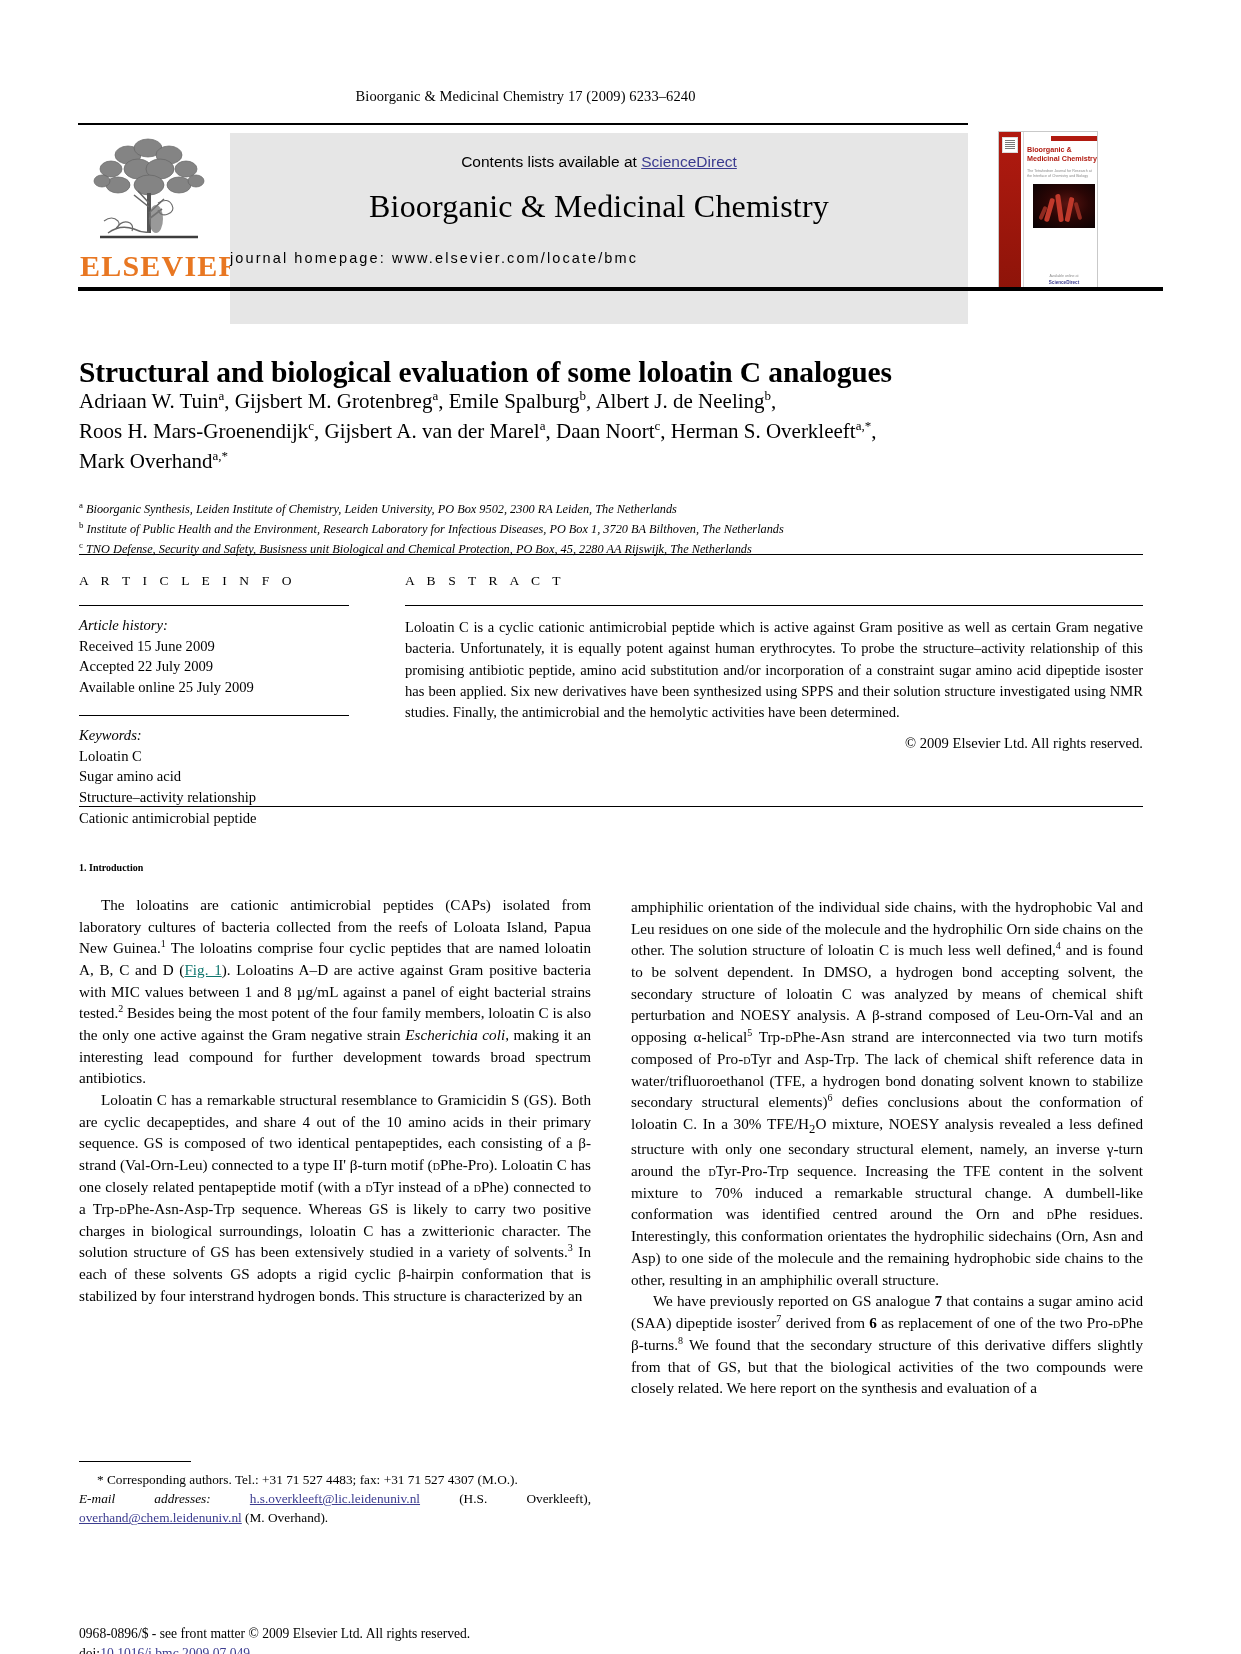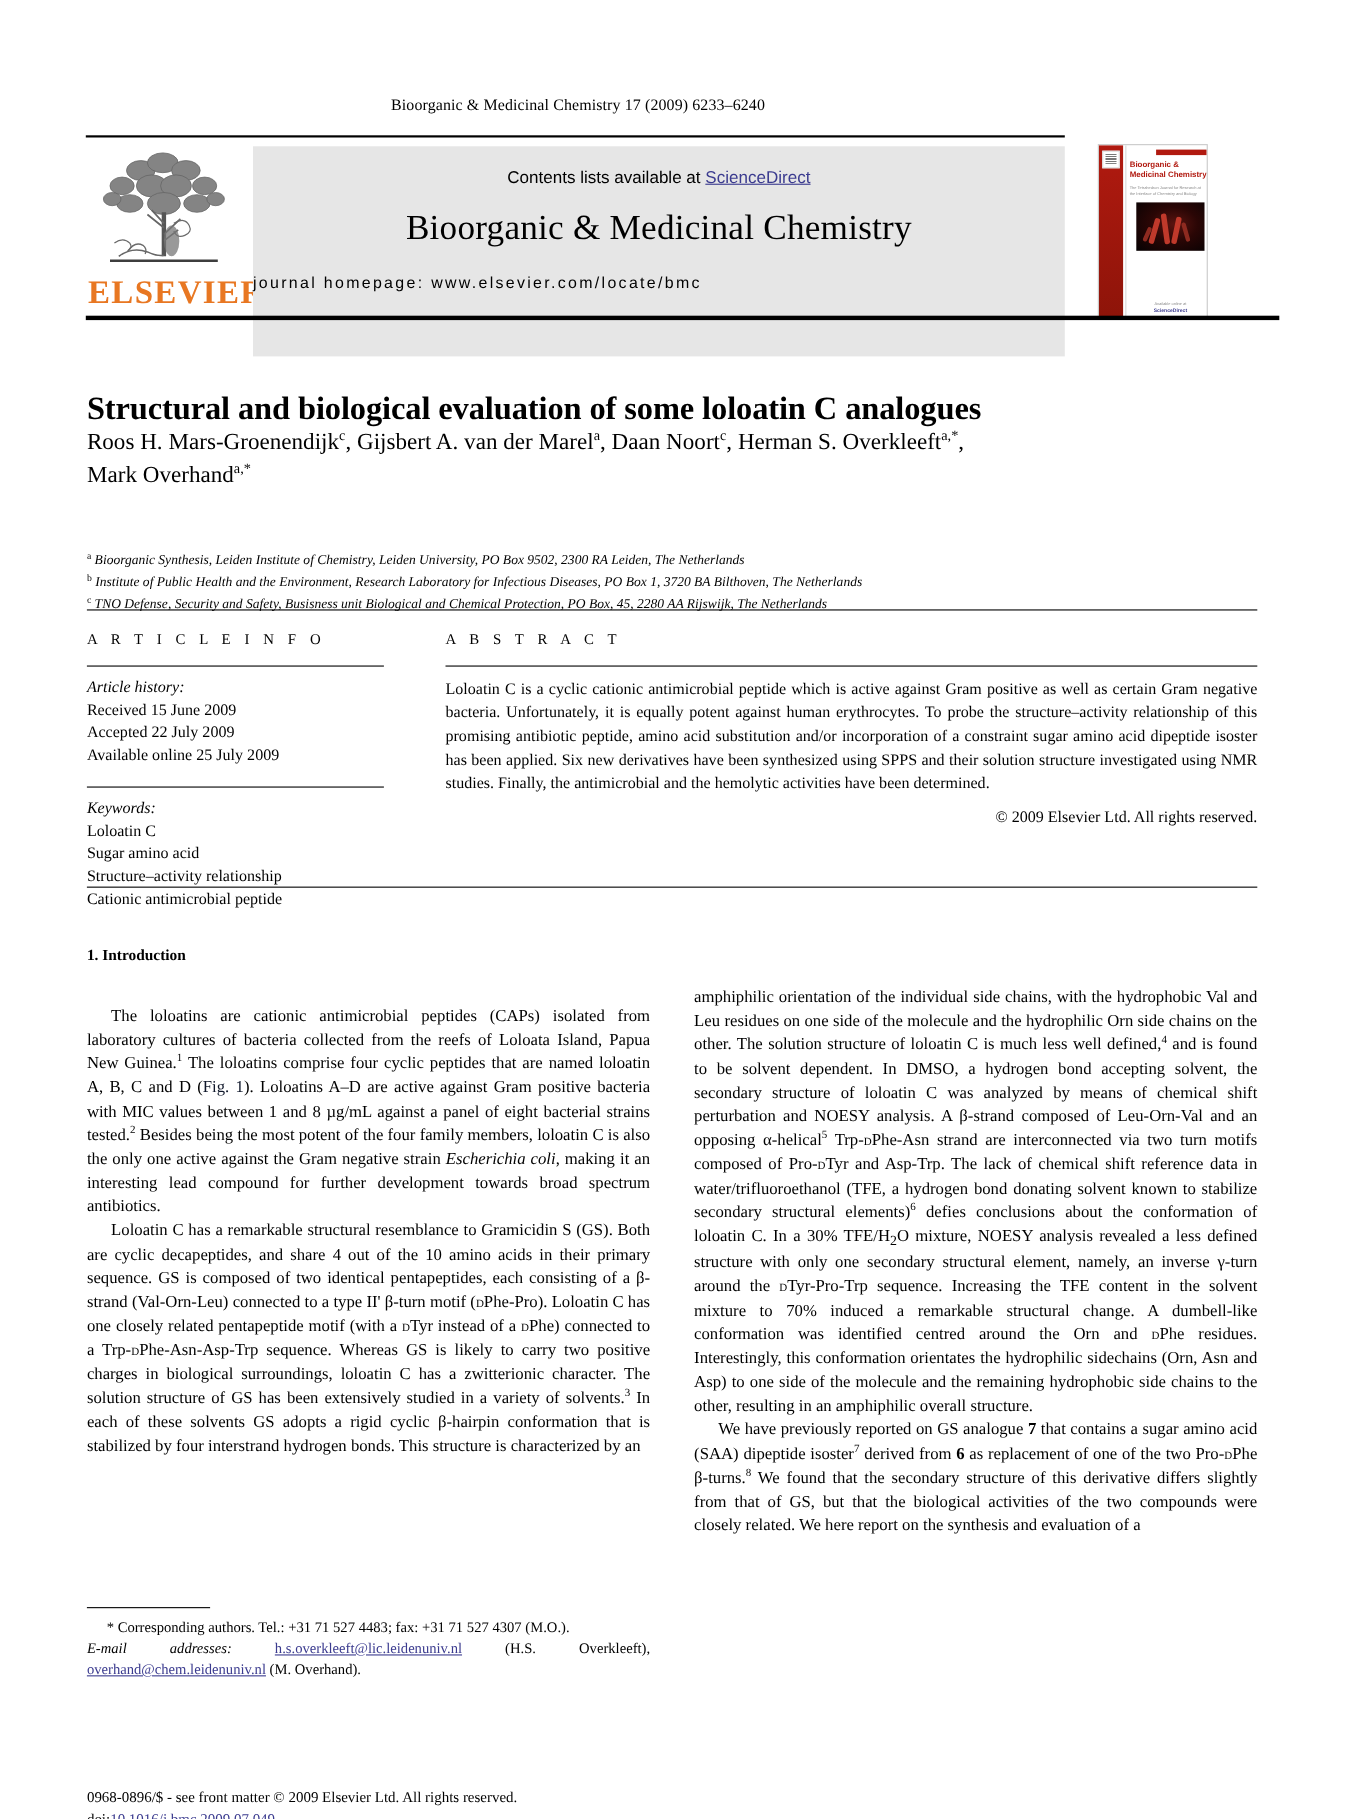--- a/index.html
+++ b/index.html
@@ -142,28 +142,28 @@
   .abstract-text {
     font-size:14.6px; line-height:1.46; text-align:justify;
   }
   .copyright {
     margin-top:12px; font-size:14.6px; text-align:right;
   }
 
   
   .col-left  { position:absolute; left:79px;  top:862px; width:512px; }
   .col-right { position:absolute; left:631px; top:862px; width:512px;margin-top:34px; }
-  .h1 { font-size:14px; font-weight:700; margin:0 0 35px 0;font-family:Liberation Serif, serif; }
+  .h1 { font-size:10px; font-weight:700; margin:0 0 21px 0;font-family:Liberation Serif, serif; }
   .body-p {
     font-size:15.2px; line-height:1.425; text-align:justify;
     margin:0; text-indent:22px; hyphens:none;
   }
   .body-p.noindent { text-indent:0; }
   .body-p sup { font-size:.66em; vertical-align:super; line-height:0; }
-  .link { color:#0f172a; }
+  .link { color:#0f766e;text-decoration:underline; }
   .lnk  { color:#3b3b8f; }
   .sc { font-variant:small-caps; font-size:.92em; }
   em { font-style:italic; }
 
   
   .foot-rule {
     position:absolute; left:79px; top:1461px; width:112px; height:1px; background:#000;
   }
   .footnotes {
     position:absolute; left:79px; top:1470px; width:512px;
@@ -244,20 +244,21 @@
       <div class="cover-foot">Available online at</div>
       <div class="cover-sd">ScienceDirect</div>
     </div>
 
     <div class="masthead-rule-bottom"></div>
   </div>
 
   <h1 class="paper-title">Structural and biological evaluation of some loloatin C analogues</h1>
 
   <div class="authors">
+    <div>Adriaan W. Tuin<sup>a</sup>, Gijsbert M. Grotenbreg<sup>a</sup>, Emile Spalburg<sup>b</sup>, Albert J. de Neeling<sup>b</sup>,</div>
     <div>Roos H. Mars-Groenendijk<sup>c</sup>, Gijsbert A. van der Marel<sup>a</sup>, Daan Noort<sup>c</sup>, Herman S. Overkleeft<sup>a,</sup><sup>*</sup>,</div>
     <div>Mark Overhand<sup>a,</sup><sup>*</sup></div>
   </div>
 
   <div class="affiliations">
     <div><sup>a</sup> <span>Bioorganic Synthesis, Leiden Institute of Chemistry, Leiden University, PO Box 9502, 2300 RA Leiden, The Netherlands</span></div>
     <div><sup>b</sup> <span>Institute of Public Health and the Environment, Research Laboratory for Infectious Diseases, PO Box 1, 3720 BA Bilthoven, The Netherlands</span></div>
     <div><sup>c</sup> <span>TNO Defense, Security and Safety, Busisness unit Biological and Chemical Protection, PO Box, 45, 2280 AA Rijswijk, The Netherlands</span></div>
   </div>
 

